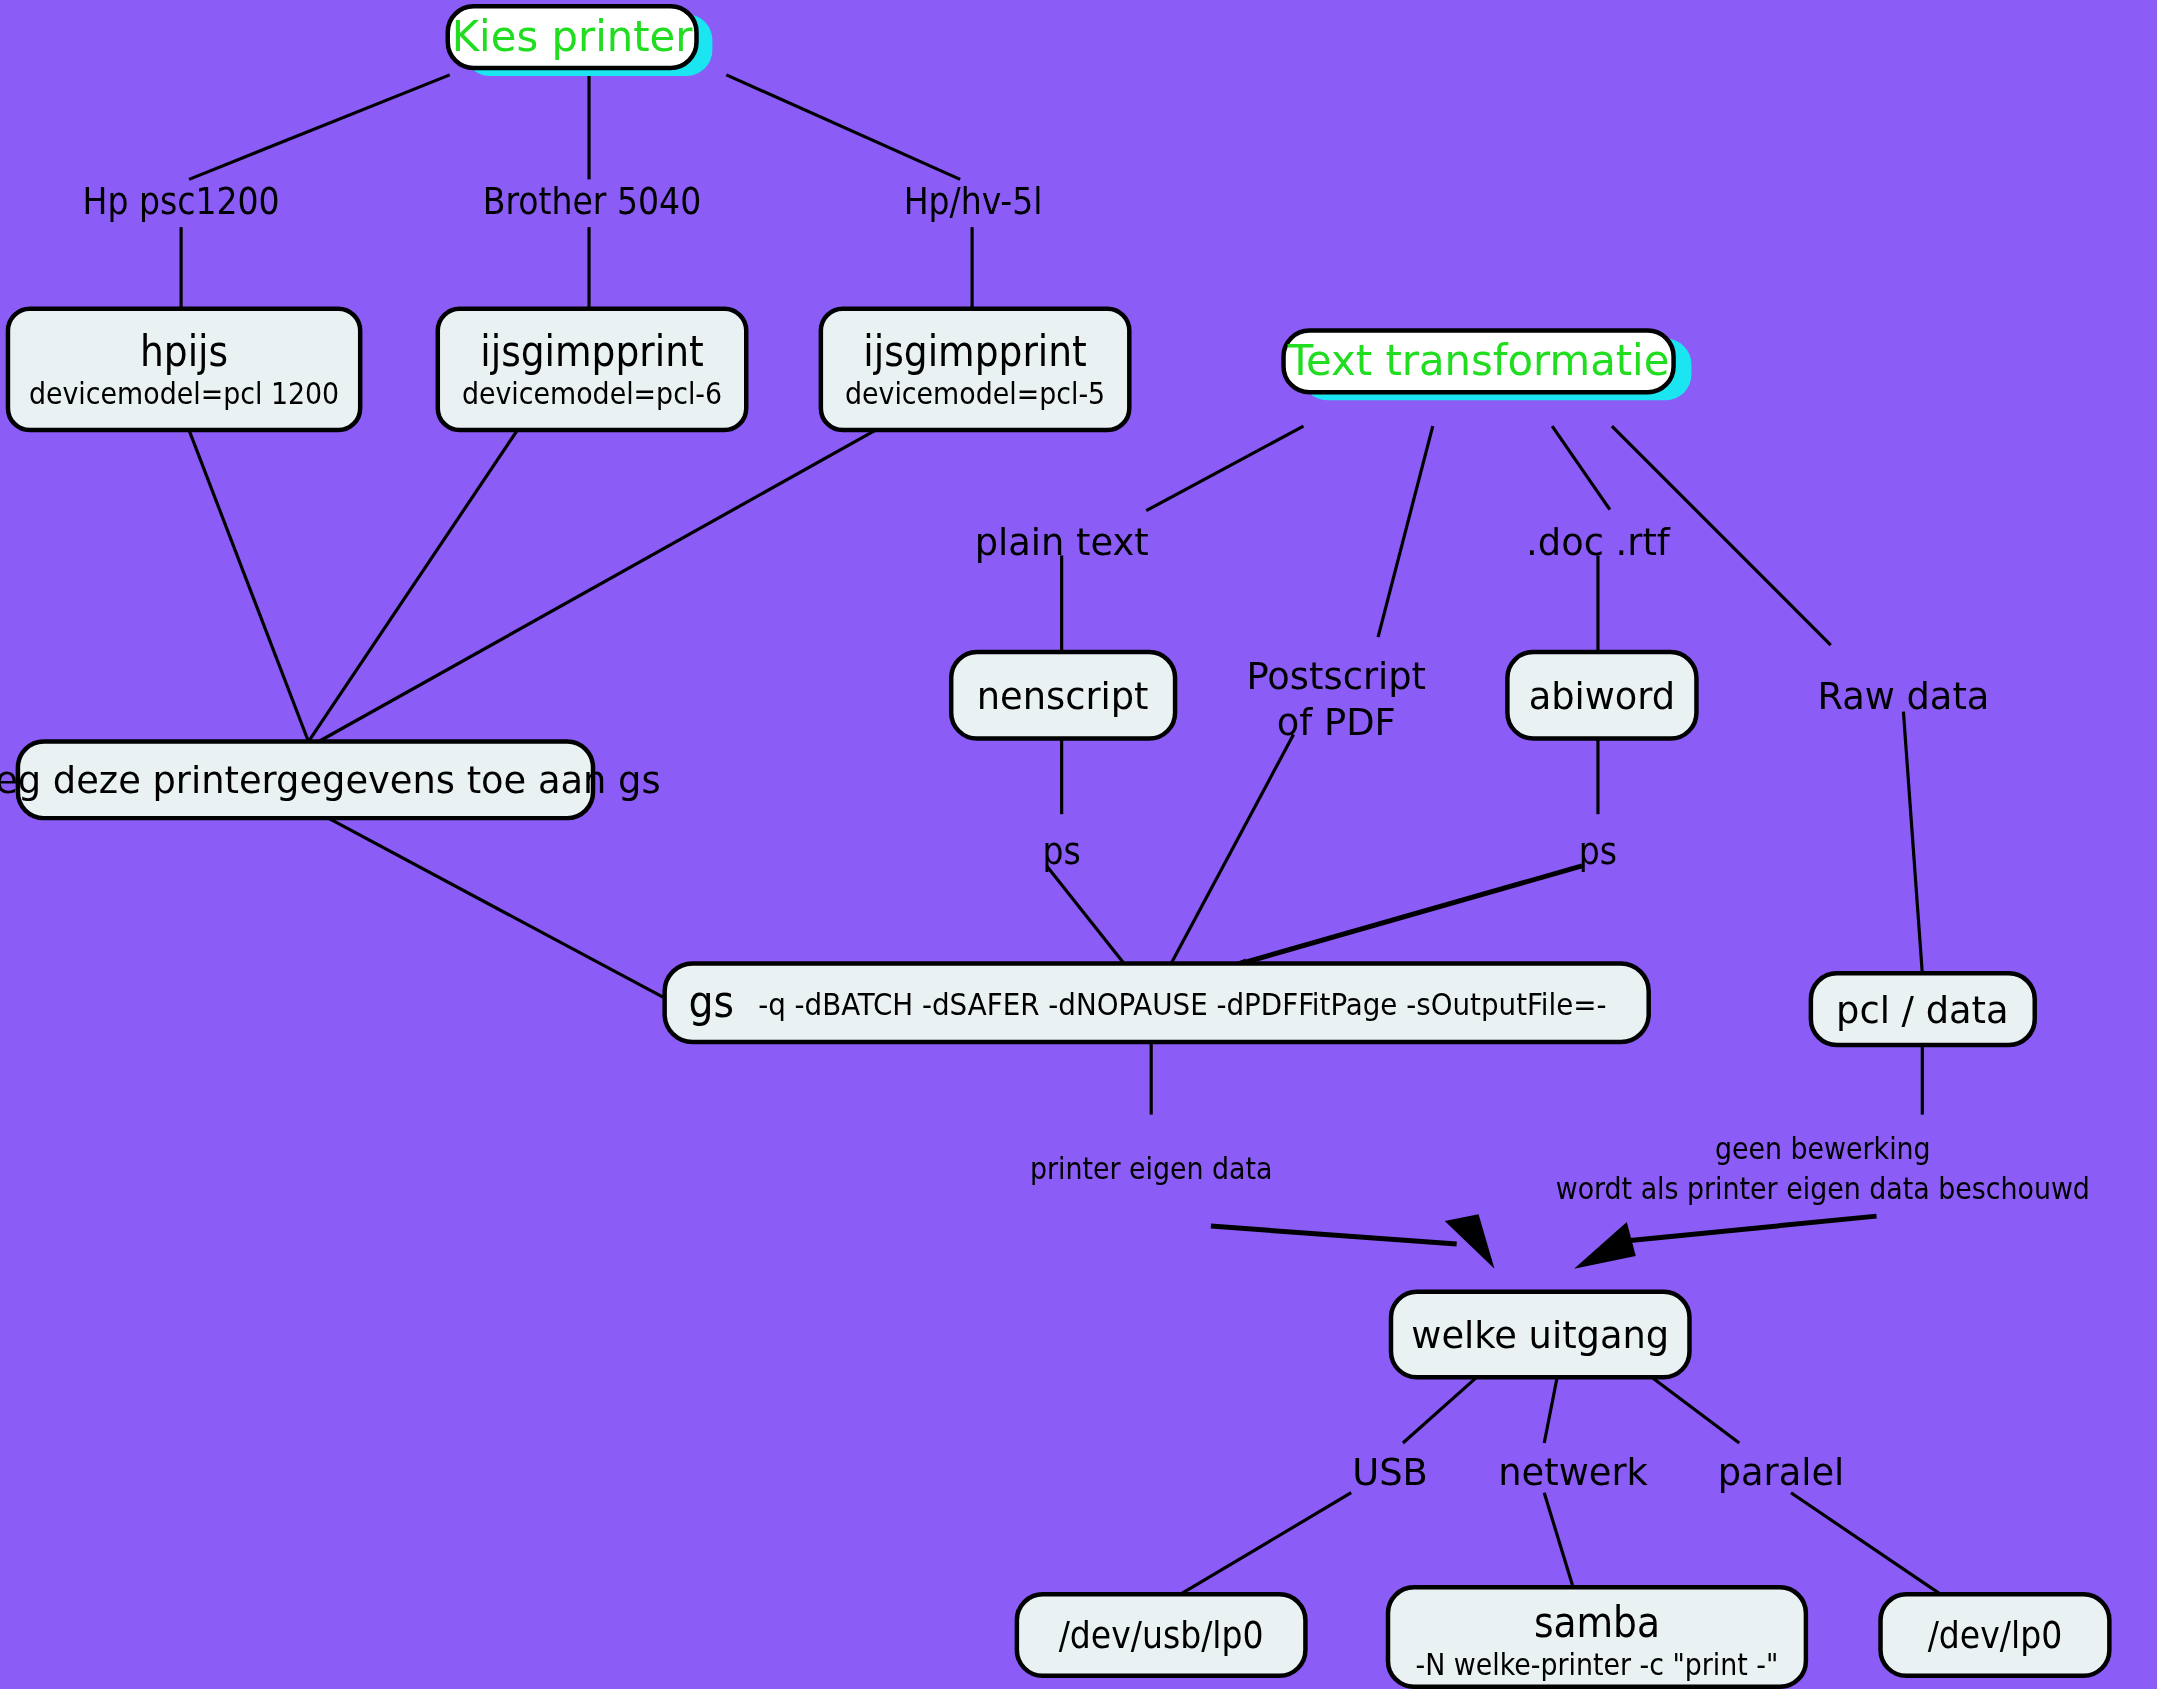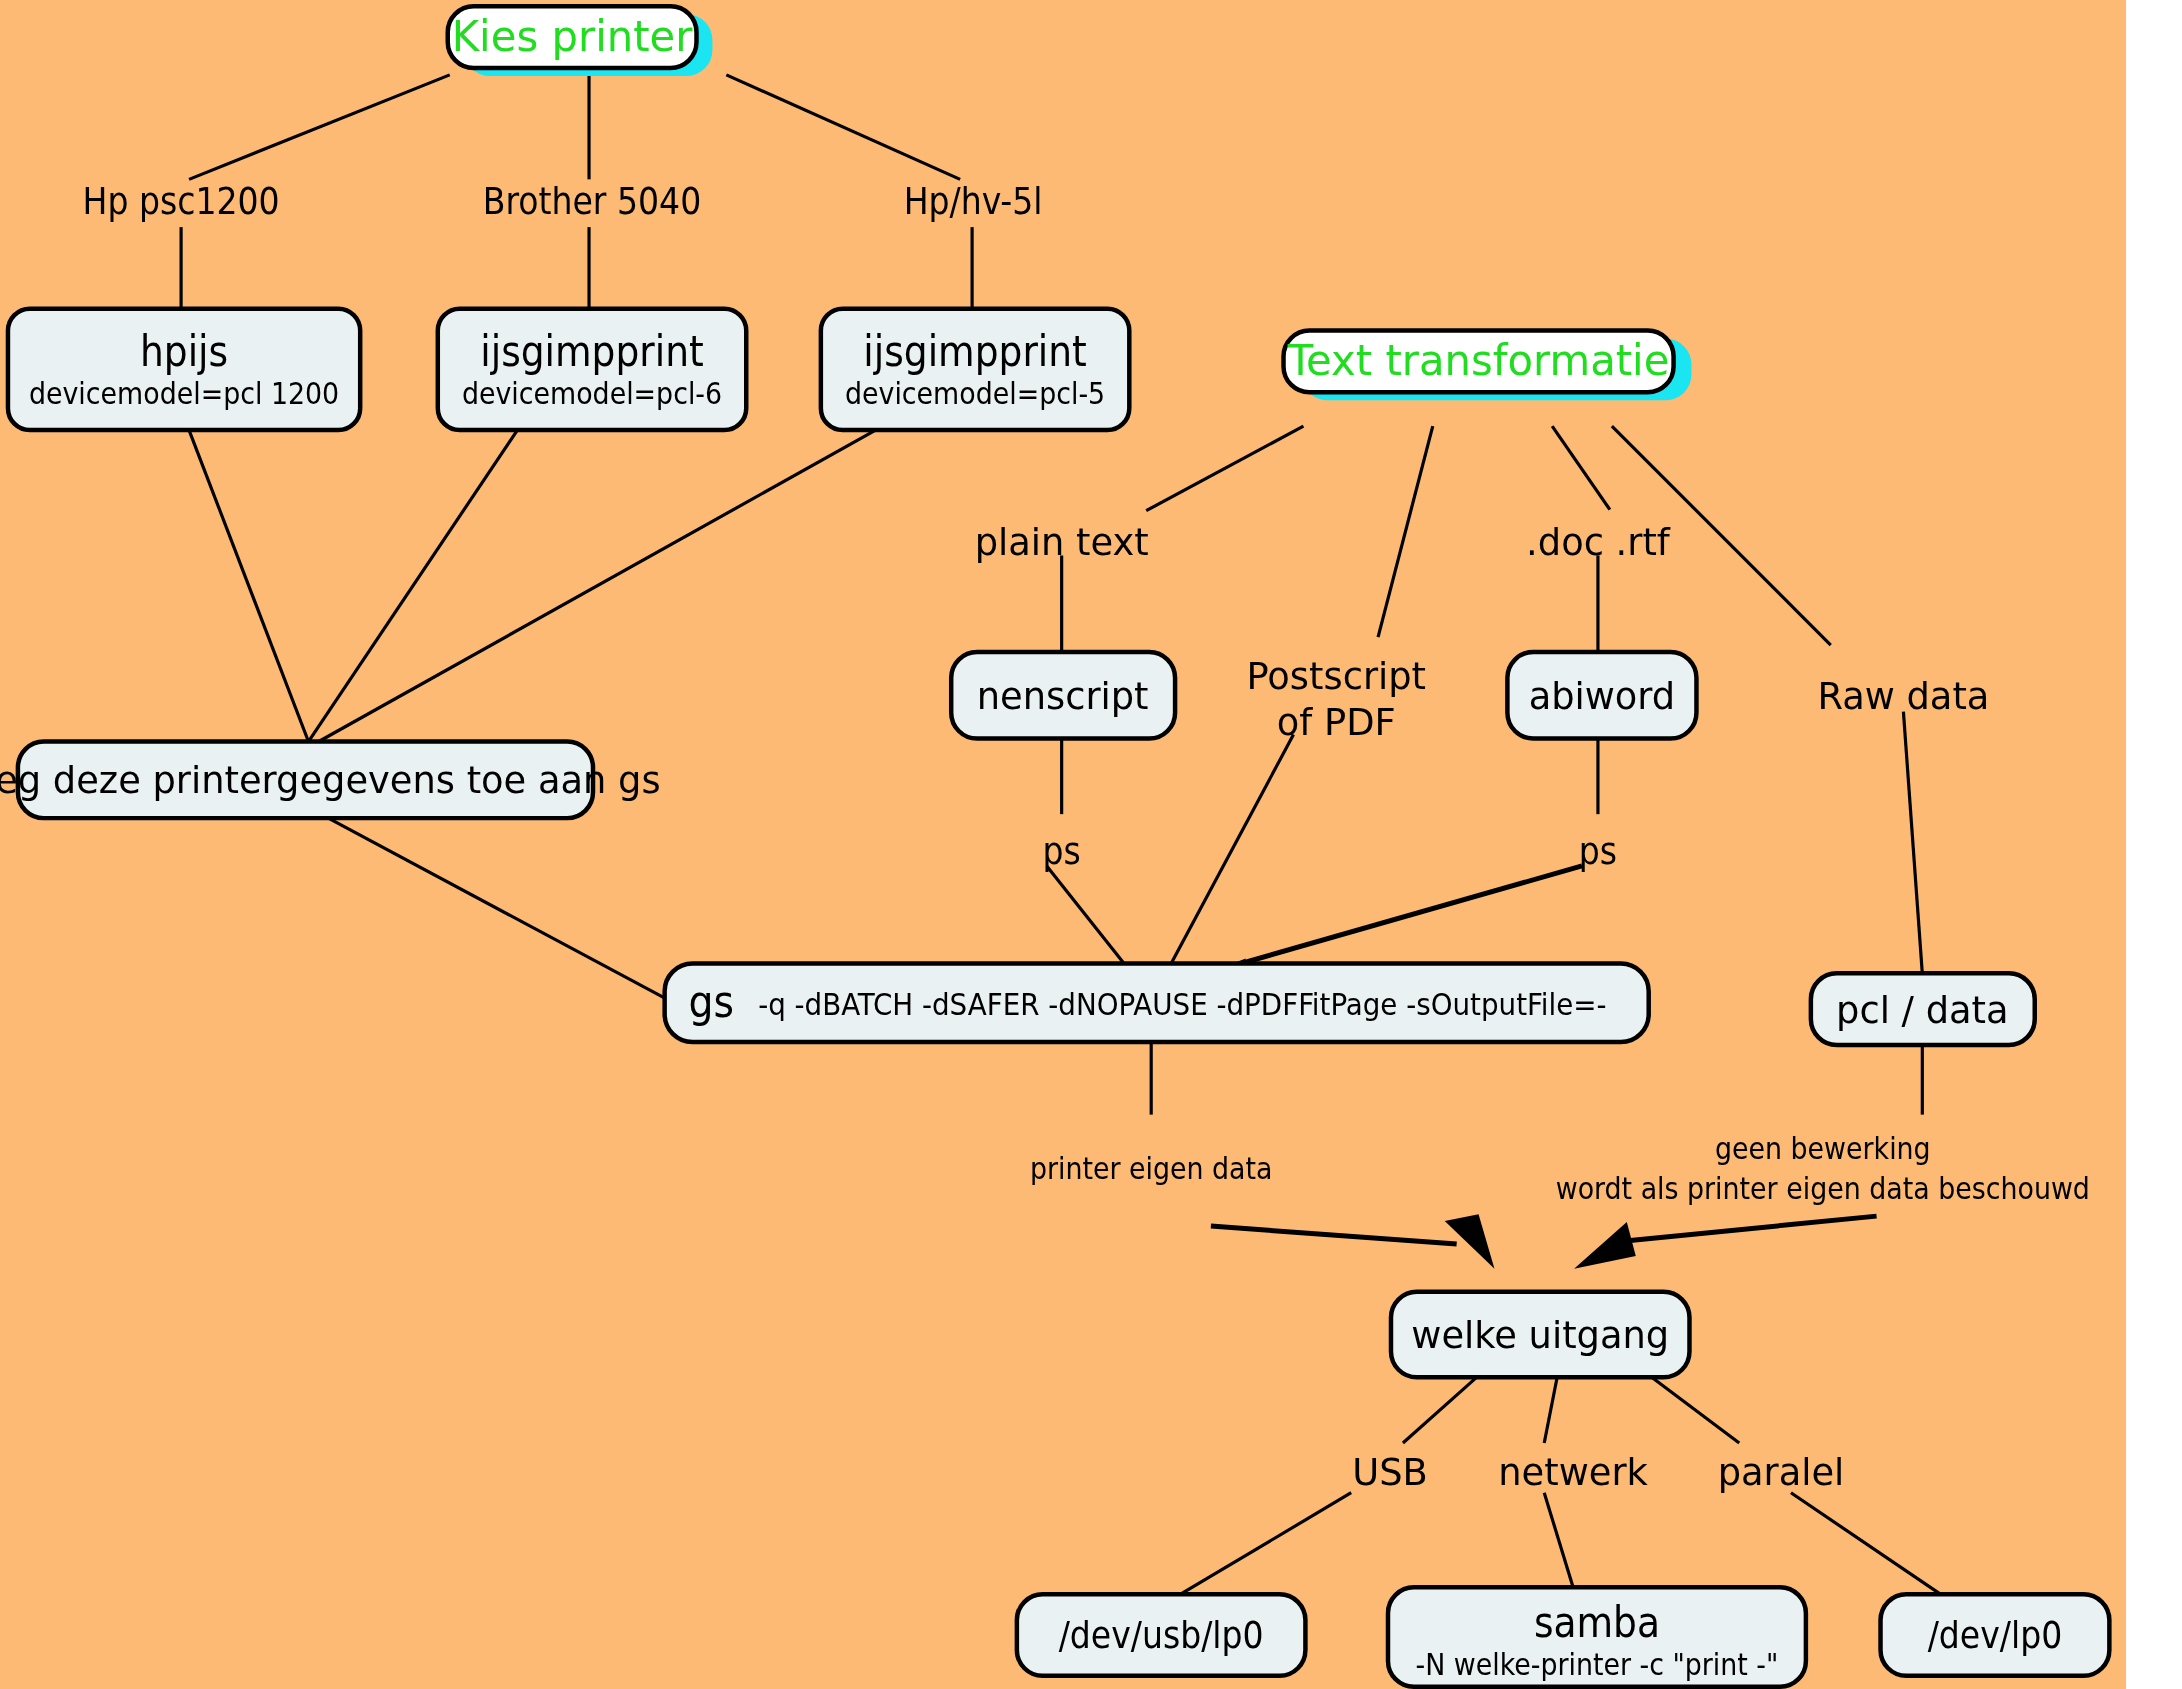--- a/index.html
+++ b/index.html
@@ -4,22 +4,23 @@
 <style>
   html, body {
     margin: 0;
     padding: 0;
     background: #ffffff;
   }
   #canvas-wrap {
     position: relative;
     width: 2126px;
     height: 1690px;
-    background: #fdba74;
+    background: #8b5cf6;
     overflow: hidden;
+    padding-left: 31px;
   }
   svg#diagram {
     position: absolute;
     left: 0;
     top: 0;
     width: 2182px;
     height: 1690px;
     display: block;
   }
   .edge {

